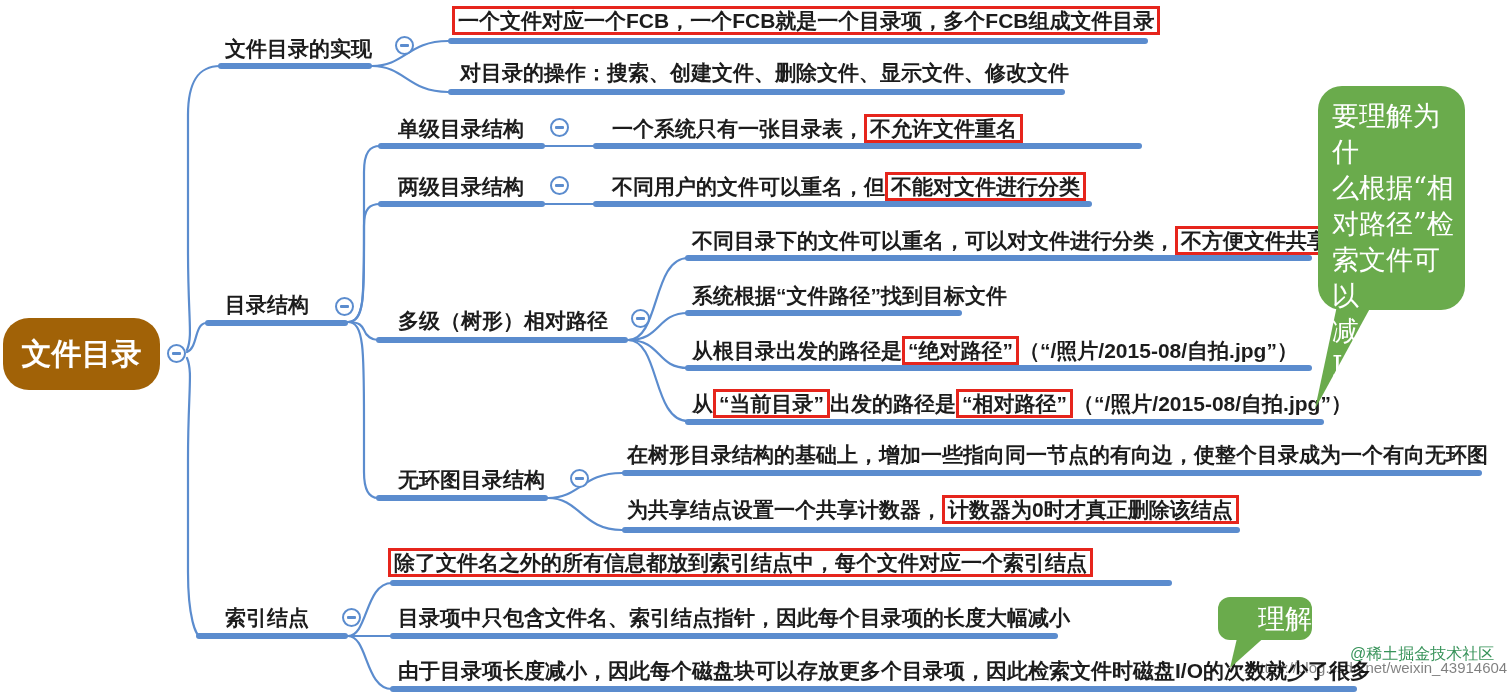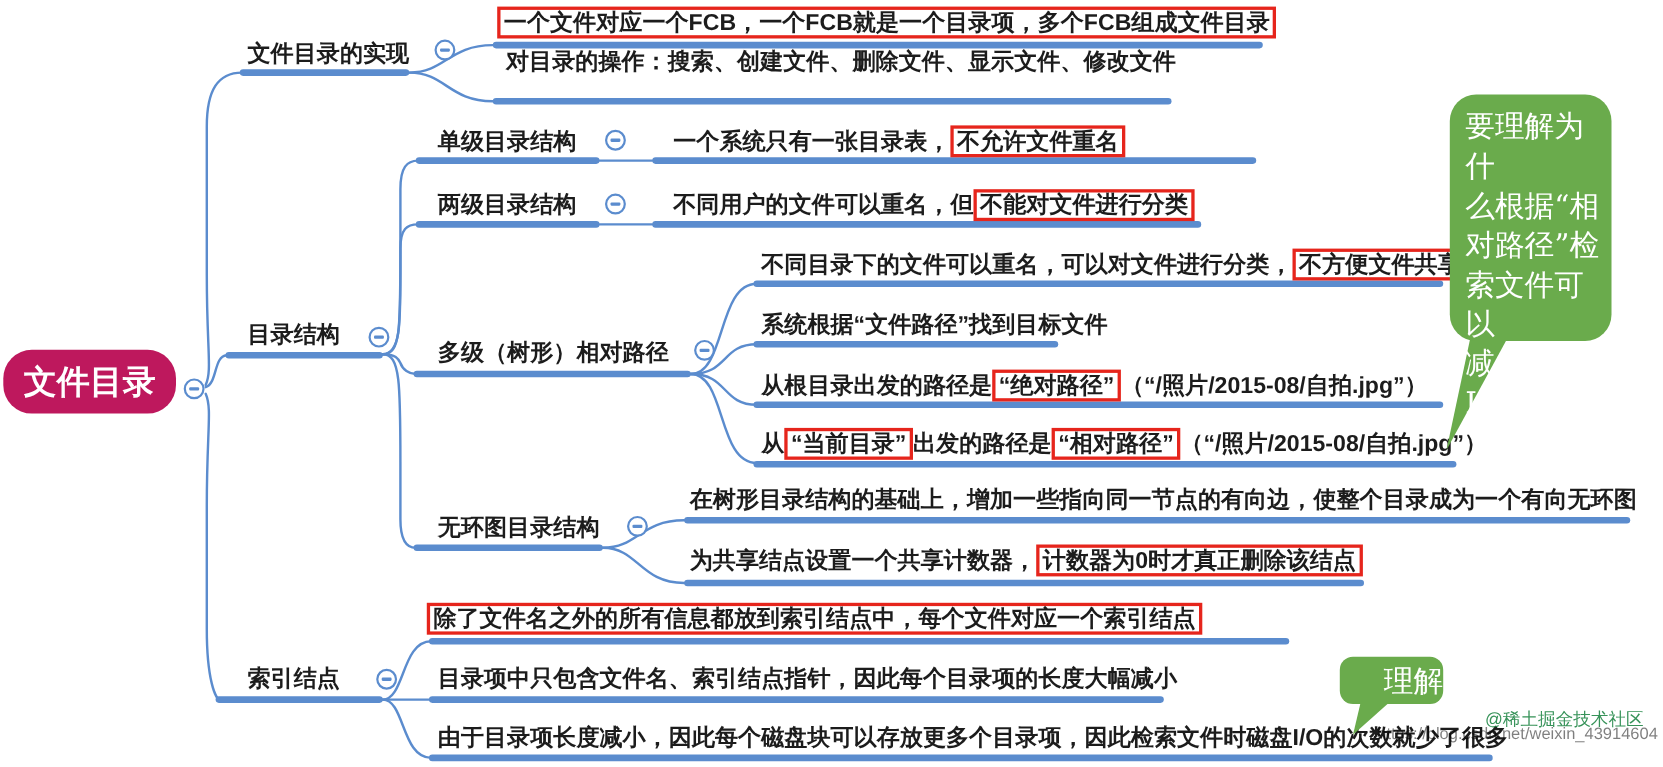--- a/index.html
+++ b/index.html
@@ -3,21 +3,21 @@
 <meta charset="utf-8">
 <style>
   html,body{margin:0;padding:0;background:#ffffff;}
   .canvas{position:relative;width:1512px;height:697px;background:#fff;overflow:hidden;
           font-family:"Liberation Sans","DejaVu Sans",sans-serif;}
   svg.wires{position:absolute;left:0;top:0;z-index:1;}
   .uline{position:absolute;height:6px;border-radius:3px;background:#5b8cce;z-index:2;}
   .t{position:absolute;white-space:nowrap;font-size:21px;font-weight:700;color:#1c1c1c;
      line-height:1.25;z-index:3;}
   .rb{display:inline-block;border:3px solid #e6251c;padding:0 3px;line-height:1.1;}
-  .root{position:absolute;left:3px;top:318px;width:157px;height:58px;background:#be185d;
+  .root{position:absolute;left:3px;top:318px;width:157px;height:72px;background:#a16207;
         border-radius:26px;display:flex;align-items:center;justify-content:center;
         color:#fff;font-size:30px;font-weight:700;z-index:3;}
   .mi{position:absolute;width:19px;height:19px;box-sizing:border-box;border:2px solid #5b8cce;
       border-radius:50%;background:#fff;display:flex;align-items:center;justify-content:center;z-index:3;}
   .mi b{display:block;width:9px;height:3px;background:#5b8cce;border-radius:1px;}
   .callout{position:absolute;background:#6aab4c;color:#fff;z-index:4;
            font-family:"DejaVu Serif","Liberation Serif",serif;}
   .callout.big{left:1318px;top:86px;width:147px;height:224px;border-radius:24px;
                font-size:27px;line-height:1.33;padding:12px 8px 0 14px;box-sizing:border-box;}
   .callout.small{left:1218px;top:597px;width:94px;height:43px;border-radius:12px;
@@ -71,21 +71,21 @@
   <div class="uline" style="left:218px;top:63px;width:154px"></div>
   <div class="mi" style="left:395px;top:36px">
       <b></b>
     </div>
 
   <div class="t" style="left:452px;top:6px">
     <span class="rb">一个文件对应一个FCB，一个FCB就是一个目录项，多个FCB组成文件目录</span>
   </div>
   <div class="uline" style="left:448px;top:38px;width:700px"></div>
 
-  <div class="t" style="left:460px;top:44px">
+  <div class="t" style="left:460px;top:60px">
     <span>对目录的操作：搜索、创建文件、删除文件、显示文件、修改文件</span>
   </div>
   <div class="uline" style="left:448px;top:89px;width:617px"></div>
 
   <div class="t" style="left:225px;top:292px">
     <span>目录结构</span>
   </div>
   <div class="uline" style="left:205px;top:320px;width:143px"></div>
   <div class="mi" style="left:335px;top:297px">
       <b></b>

